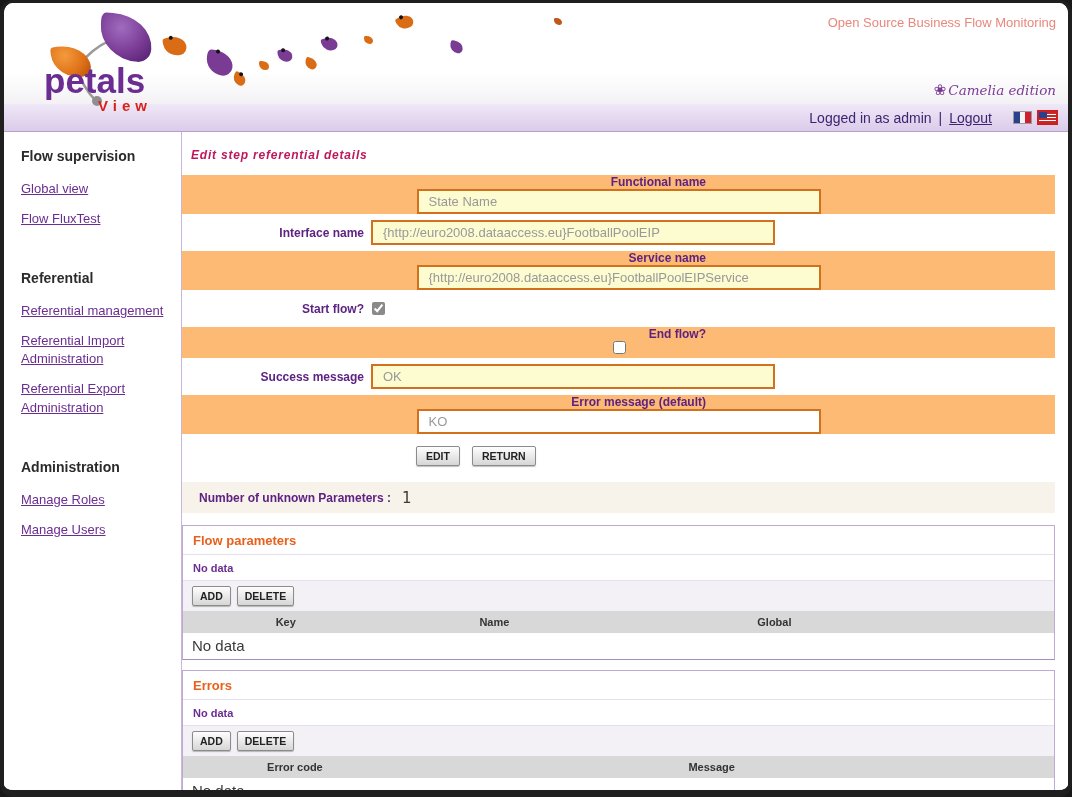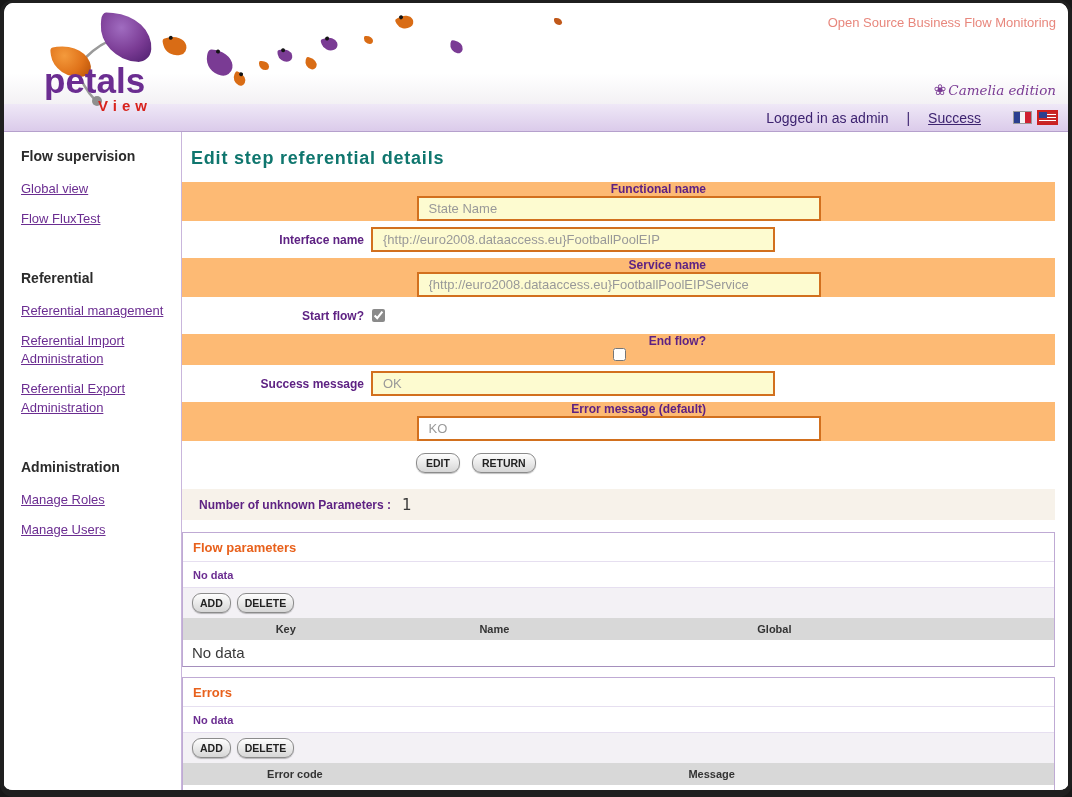--- a/index.html
+++ b/index.html
@@ -15,45 +15,45 @@
   .lp.purple{left:56px;top:3px;width:52px;height:47px;background:radial-gradient(circle at 40% 30%,#a06cc0,#7a3b94 55%,#4e1e6e);border-radius:10% 88% 28% 85% / 18% 80% 32% 85%;transform:rotate(4deg);}
   .logo-word{position:absolute;left:0;top:50px;font-size:35px;font-weight:bold;letter-spacing:0px;color:#6b2d91;}
   .logo-sub{position:absolute;left:54px;top:86px;font-size:15px;font-weight:bold;letter-spacing:5px;color:#d8231c;}
   .tagline{position:absolute;right:12px;top:12px;font-size:13px;color:#e8877d;}
   .edition{position:absolute;right:12px;top:78px;font-family:"DejaVu Serif","Liberation Serif",serif;font-style:italic;font-size:13.5px;color:#7a3b94;}
   .edition .fl{font-style:normal;font-size:15px;margin-right:2px;}
   .petal{position:absolute;border-radius:15% 85% 40% 75% / 25% 70% 45% 80%;}
   .petal i{position:absolute;width:4px;height:4px;background:#141414;border-radius:50%;top:-1px;left:30%;}
   
   .ubar{height:27px;flex:0 0 auto;background:linear-gradient(#efe8f7,#dbcbea);border-bottom:1px solid #b5a0cc;
-    display:flex;align-items:center;justify-content:flex-end;gap:18px;padding-right:12px;font-size:14px;color:#3d2370;}
+    display:flex;align-items:center;justify-content:flex-end;gap:7px;padding-right:12px;font-size:14px;color:#3d2370;}
   .ubar a{color:#3d2370;text-decoration:underline;cursor:pointer;}
   .flags{display:flex;gap:7px;margin-left:14px;align-items:center;}
   .flag{width:17px;height:11px;display:inline-block;cursor:pointer;}
   .flag.fr{background:linear-gradient(to right,#2b3f8f 33%,#f5f5f5 33% 66%,#cf2030 66%);border:1px solid #9a9a9a;}
   .flag.us{position:relative;background:repeating-linear-gradient(#c62828 0 1.5px,#ffffff 1.5px 3px);outline:2px solid #cc2020;}
   .flag.us::after{content:"";position:absolute;left:0;top:0;width:8px;height:6px;background:#2b3f8f;}
   
   .content{flex:1;display:flex;background:#fff;min-height:0;}
   .sidebar{width:178px;flex:0 0 auto;border-right:1px solid #c9b6dc;padding:16px 0 0 17px;box-sizing:border-box;}
   .sb-head{font-size:14px;font-weight:bold;color:#2b2b2b;margin:0 0 16px 0;}
   .sb-gap{height:30px;}
   .sb-link{display:block;max-width:150px;font-size:13px;line-height:1.45;color:#6b2d91;text-decoration:underline;margin-bottom:11px;cursor:pointer;}
   .main{flex:1;padding:0 13px 0 0;min-width:0;}
-  .pg-title{font-size:18px;font-weight:bold;letter-spacing:0.8px;color:#0f766e;margin:16px 0 13px 9px;}
+  .pg-title{font-size:12px;font-weight:bold;letter-spacing:0.8px;color:#be185d;margin:16px 0 13px 9px;font-style:italic;}
   
   .frow{display:flex;align-items:center;min-height:31px;margin-bottom:3px;}
   .frow.beige{background:#fdba74;flex-direction:column;}
   .flabel{width:182px;flex:0 0 auto;text-align:right;padding-right:7px;font-size:12px;font-weight:bold;color:#5e2283;}
   .tin{width:380px;height:17px;border:2px solid #d2701e;background:#fdfbd0;font-family:"Liberation Sans",sans-serif;
     font-size:13px;color:#999;padding:2px 10px;}
   .tin.white{background:#fff;}
   .cb{width:13px;height:13px;accent-color:#8a8a8a;margin:0 0 0 1px;}
   .btnrow{margin:12px 0 16px 234px;display:flex;gap:12px;}
-  .gbtn{background:linear-gradient(#fefefe,#d6d6d6);border:1px solid #8b8b8b;border-radius:9px;
+  .gbtn{background:linear-gradient(#fefefe,#d6d6d6);border:1px solid #8b8b8b;border-radius:2px;
     font-family:"Liberation Sans",sans-serif;font-size:10.5px;font-weight:bold;color:#222;padding:3px 9px;cursor:pointer;box-shadow:0 1px 1px rgba(0,0,0,.25);}
   .gbtn.sm{padding:3px 7px;}
   .paramrow{background:#f7f2ea;min-height:31px;display:flex;align-items:center;margin-bottom:12px;}
   .paramrow .pl{font-size:12px;font-weight:bold;color:#5e2283;padding-left:17px;}
   .paramrow .pv{font-size:15px;color:#3a3a3a;margin-left:11px;font-family:"DejaVu Sans",sans-serif;}
   
   .secbox{border:1px solid #bfaad4;border-bottom-color:#a58fbd;margin-bottom:10px;background:#fff;}
   .sec-title{padding:7px 10px 6px;font-size:13px;font-weight:bold;color:#e8611c;border-bottom:1px solid #e6dff0;}
   .sec-empty{padding:7px 10px 6px;font-size:11px;font-weight:bold;color:#6b2d91;border-bottom:1px solid #e6dff0;}
   .sec-tools{padding:5px 9px;background:#f3f1f5;display:flex;gap:6px;}
@@ -106,21 +106,21 @@
         <div class="petal" style="left: 446px; top: 38px; width: 13px; height: 11.7px; background: rgb(122, 59, 148); transform: rotate(10deg);"></div>
         <div class="petal" style="left: 550px; top: 15px; width: 8px; height: 7.2px; background: rgb(192, 88, 26); transform: rotate(0deg);"></div>
       </div>
     <div class="tagline">Open Source Business Flow Monitoring</div>
     <div class="edition"><span class="fl">❀</span><span>Camelia edition</span></div>
   </div>
 
   <div class="ubar">
     <span>Logged in as admin</span>
     <span>|</span>
-    <a>Success</a>
+    <a>Logout</a>
     <span class="flags">
       <span class="flag fr"></span>
       <span class="flag us"></span>
     </span>
   </div>
 
   <div class="content">
 
     <aside class="sidebar">
       <div class="sb-head">Flow supervision</div>

